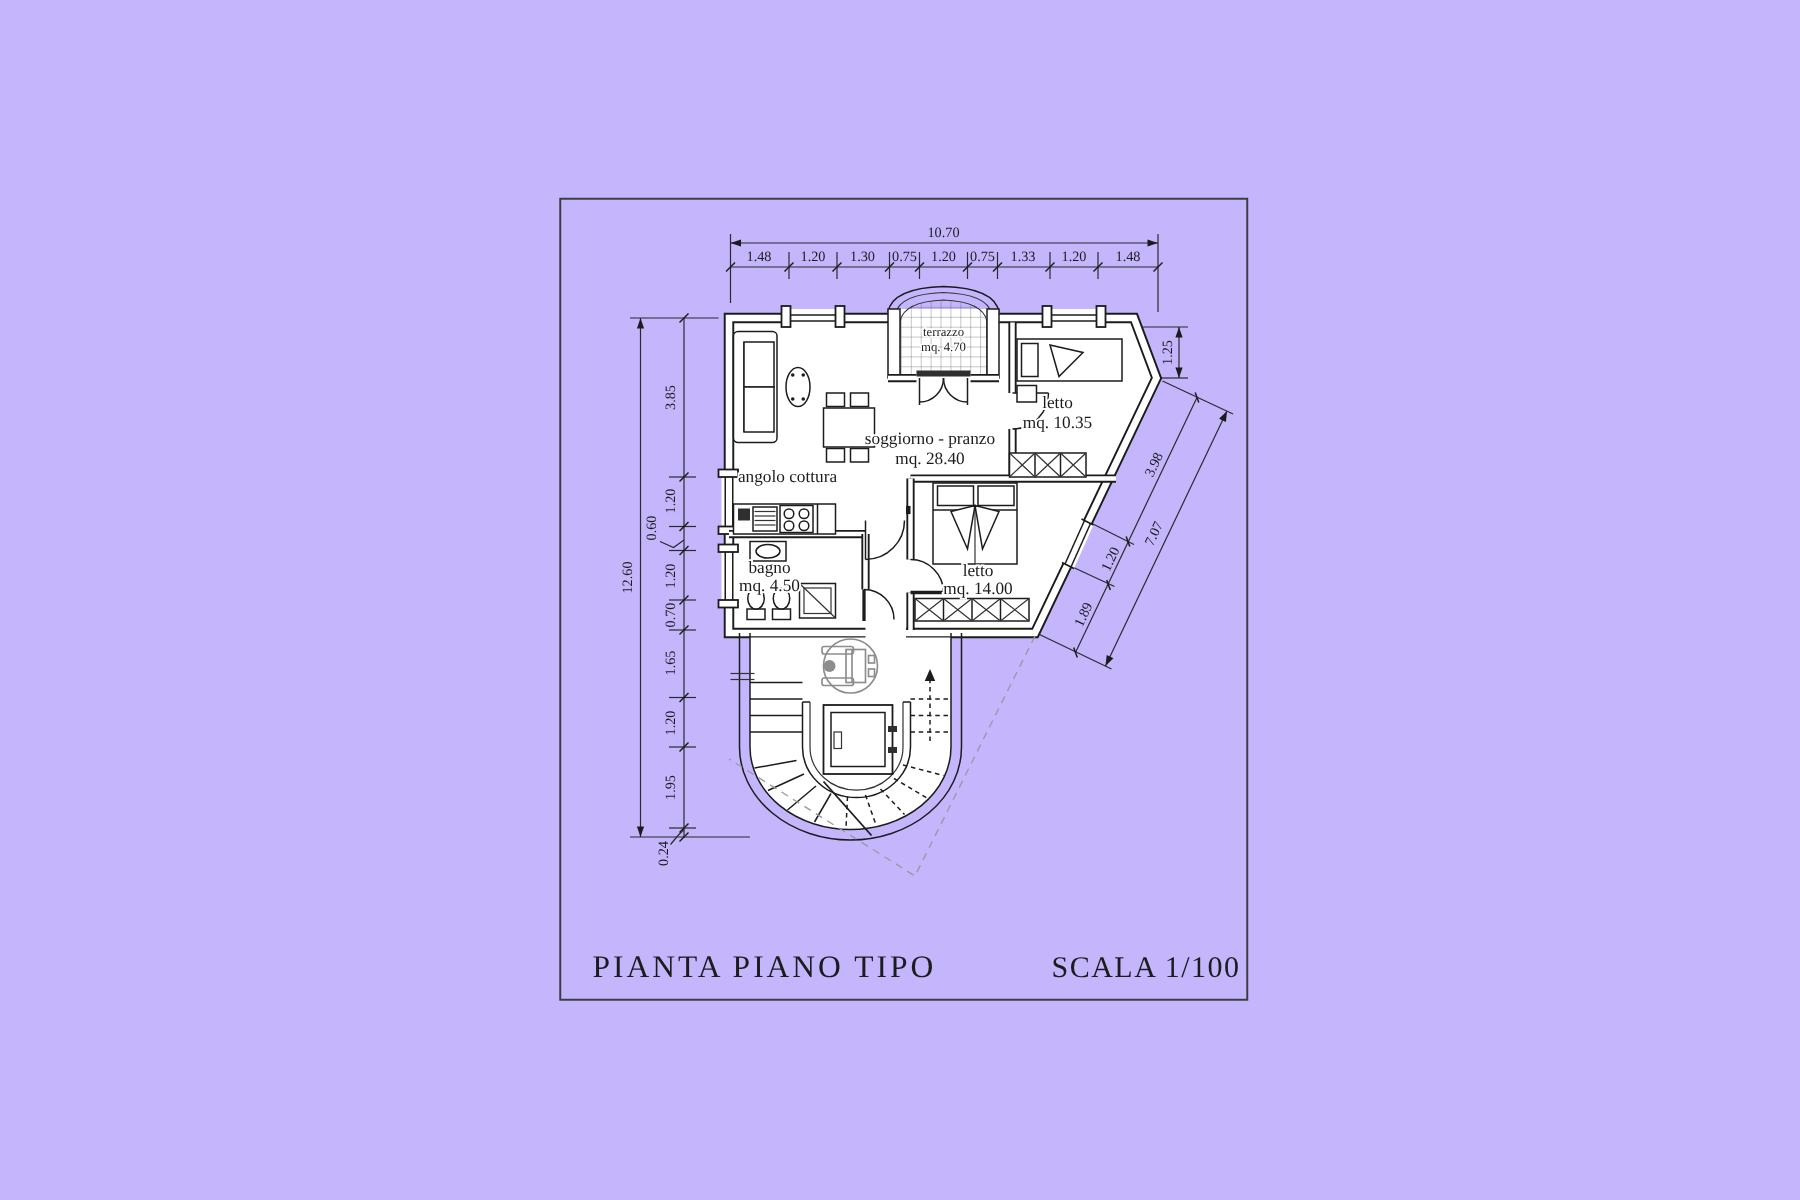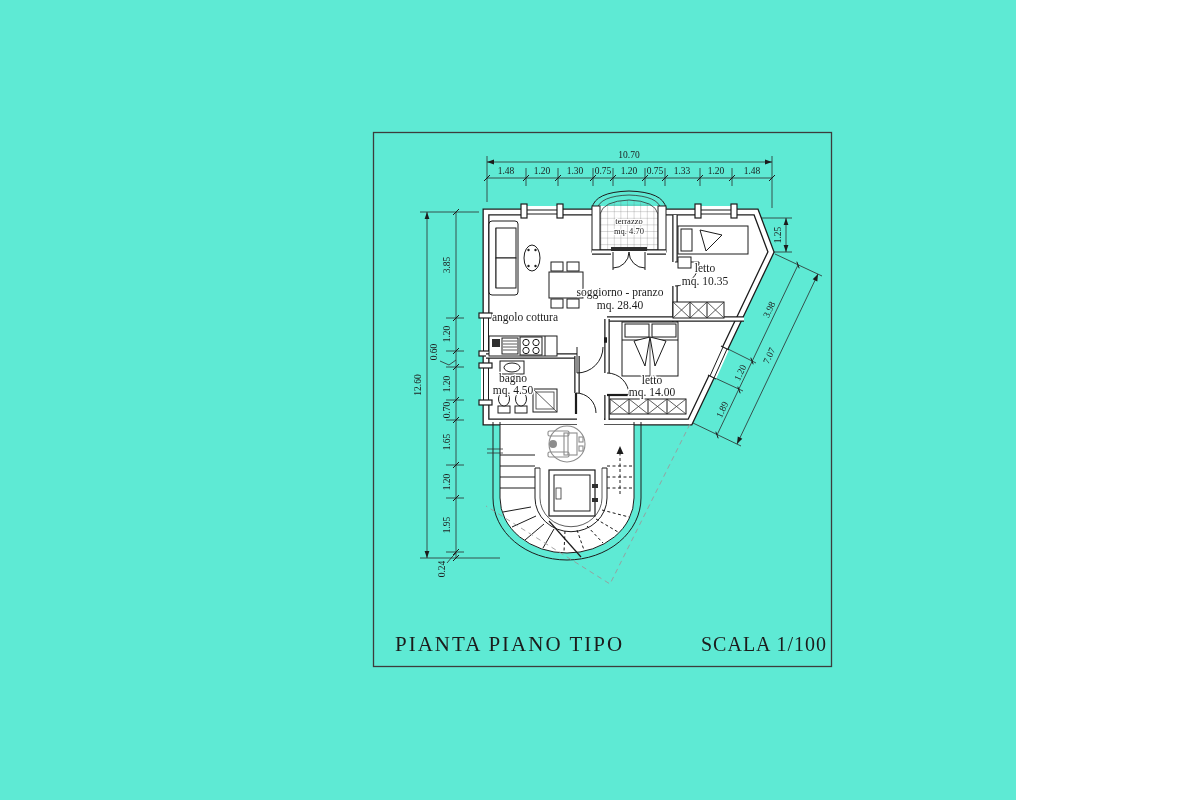--- a/index.html
+++ b/index.html
@@ -1,16 +1,16 @@
 <!DOCTYPE html>
 <html><head>
 <meta charset="utf-8">
 <style>
   html,body{margin:0;padding:0;background:#ffffff;}
-  .stage{position:relative;width:1016px;height:800px;background:#5eead4;overflow:hidden;
+  .stage{position:relative;width:1200px;height:800px;background:#c4b5fd;overflow:hidden;
          font-family:"Liberation Serif", serif;}
   svg{position:absolute;left:0;top:0;}
   
   .frame{fill:none;stroke:#3c3c3c;stroke-width:1.3;}
   .wallO{fill:#ffffff;stroke:#1c1c1c;stroke-width:7;stroke-linejoin:miter;}
   .wallI{fill:none;stroke:#ffffff;stroke-width:4.4;stroke-linejoin:miter;}
   .partO{fill:none;stroke:#1c1c1c;stroke-width:5.5;}
   .partI{fill:none;stroke:#ffffff;stroke-width:3;}
   .ln{fill:none;stroke:#1c1c1c;stroke-width:1;}
   .ln12{fill:none;stroke:#1c1c1c;stroke-width:1.2;}

